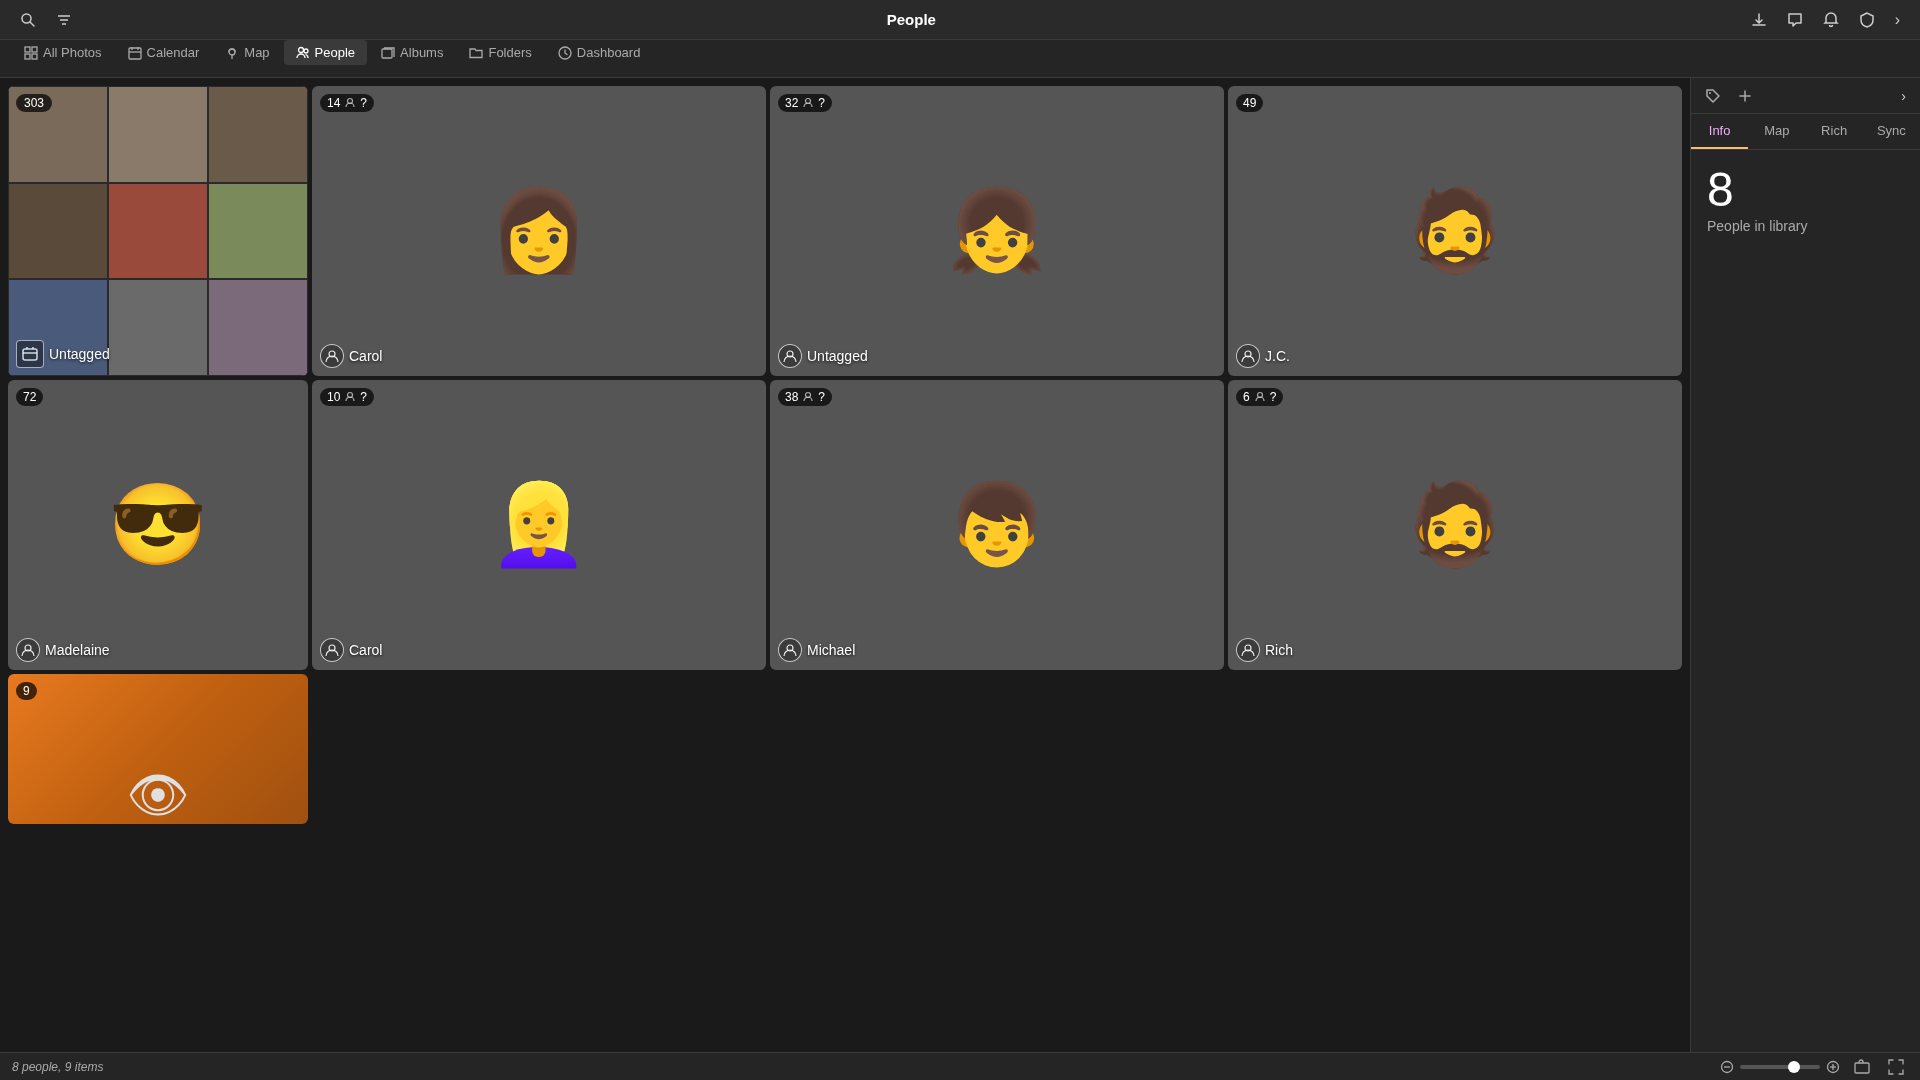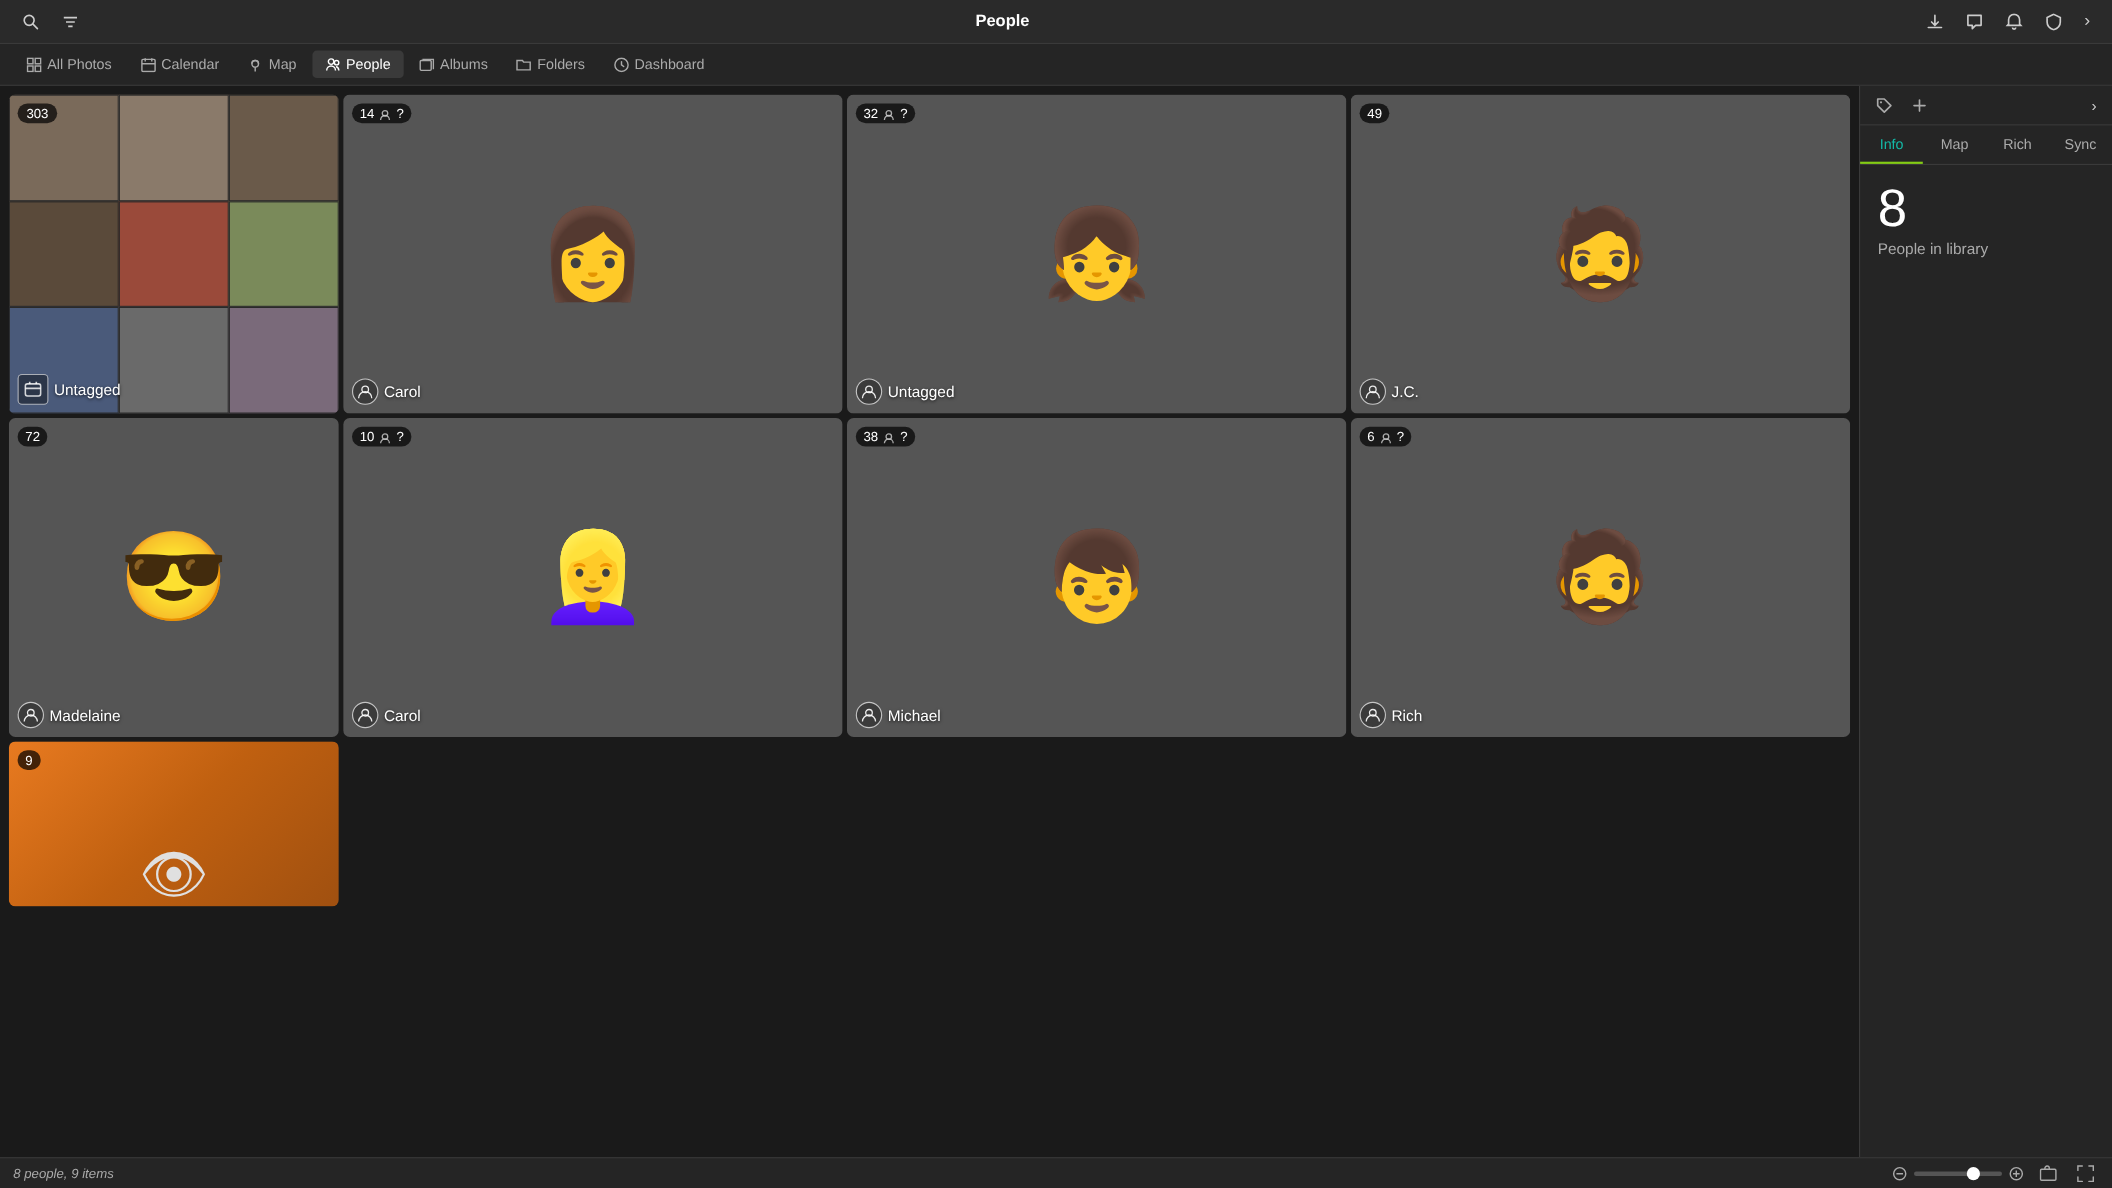--- a/index.html
+++ b/index.html
@@ -31,21 +31,21 @@
     .icon-btn {
       background: none; border: none; color: #ccc; cursor: pointer;
       font-size: 16px; padding: 2px 4px; display: flex; align-items: center;
     }
 
     
     .nav-tabs {
       height: 38px;
       background: #252525;
       display: flex;
-      align-items: center;
+      align-items: flex-start;
       padding: 0 12px;
       border-bottom: 1px solid #3a3a3a;
       flex-shrink: 0;
       gap: 2px;
     }
     .nav-tab {
       display: flex; align-items: center; gap: 5px;
       padding: 5px 12px; font-size: 13px; color: #aaa;
       cursor: pointer; border-radius: 4px;
       background: none; border: none;
@@ -88,21 +88,21 @@
     .person-card .card-img-placeholder {
       width: 100%; height: 100%;
       background: #555;
     }
     .card-badge {
       position: absolute; top: 8px; left: 8px;
       background: rgba(0,0,0,0.7);
       border-radius: 10px;
       padding: 2px 7px;
       font-size: 12px; color: #fff;
-      display: flex; align-items: flex-end; gap: 4px;
+      display: flex; align-items: flex-start; gap: 4px;
     }
     .card-badge svg { width: 12px; height: 12px; opacity: 0.8; }
     .card-label {
       position: absolute; bottom: 8px; left: 8px;
       display: flex; align-items: center; gap: 5px;
       color: #fff; font-size: 14px; font-weight: 500;
       text-shadow: 0 1px 3px rgba(0,0,0,0.8);
     }
     .card-label .person-icon {
       width: 24px; height: 24px;
@@ -185,21 +185,21 @@
       display: flex;
       border-bottom: 1px solid #3a3a3a;
     }
     .sidebar-tab {
       flex: 1; text-align: center;
       padding: 9px 4px; font-size: 13px; color: #aaa;
       cursor: pointer; border: none; background: none;
       border-bottom: 2px solid transparent;
     }
     .sidebar-tab.active {
-      color: #14b8a6; border-bottom: 2px solid #84cc16;
+      color: #f0abfc; border-bottom: 2px solid #fdba74;
     }
     .sidebar-content {
       padding: 16px;
       flex: 1;
     }
     .info-count {
       font-size: 48px; font-weight: 300; color: #fff; line-height: 1;
     }
     .info-label {
       font-size: 14px; color: #aaa; margin-top: 4px;

